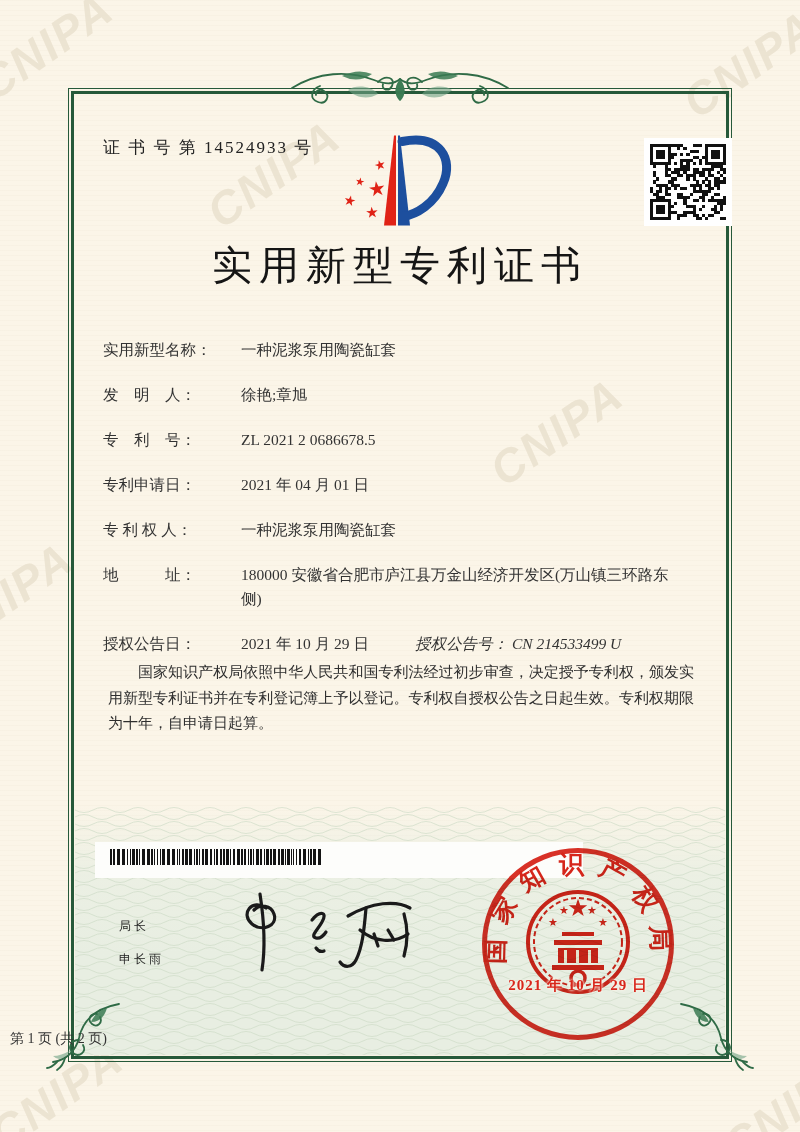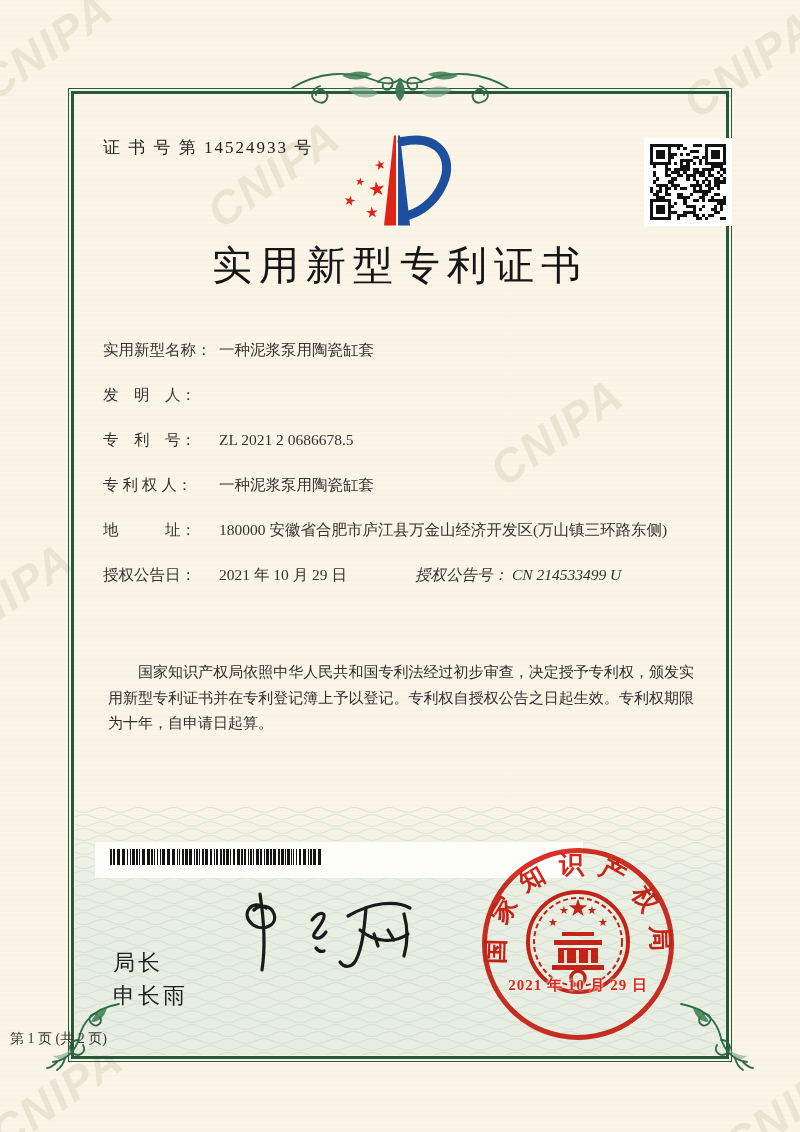--- a/index.html
+++ b/index.html
@@ -24,35 +24,35 @@
   .wave-region svg{position:absolute;left:0;top:0;}
   
   .cert-no{position:absolute;left:103px;top:136px;font-size:17px;letter-spacing:2px;color:#222;}
   .logo{position:absolute;left:330px;top:124px;width:135px;height:118px;}
   .qr{position:absolute;left:644px;top:138px;width:88px;height:88px;background:#fff;
       display:flex;align-items:center;justify-content:center;}
   .title{position:absolute;left:0;top:238px;width:100%;text-align:center;
          font-size:40px;font-weight:400;letter-spacing:7px;color:#151515;}
   
   .fields{position:absolute;left:103px;top:338px;width:580px;font-size:15.5px;color:#333;}
-  .frow{display:flex;line-height:24px;margin-bottom:21px;}
+  .frow{display:flex;line-height:24px;margin-bottom:21px;gap:22px;}
   .flabel{flex:0 0 116px;white-space:nowrap;}
   .fvalue{flex:1;}
   .frow.grant{position:relative;}
   .grant2{position:absolute;left:312px;top:0;white-space:nowrap;font-style:italic;}
   
   .paras{position:absolute;left:100px;top:652px;width:602px;font-size:15px;
          line-height:25.5px;text-align:justify;color:#2e2e2e;}
   .paras p{margin:8px;text-indent:2em;}
   
   .white-strip{position:absolute;left:95px;top:842px;width:488px;height:36px;background:#fdfdfb;}
   .barcode{position:absolute;left:110px;top:849px;width:214px;height:16px;font-size:0;}
   .barcode i{display:inline-block;height:16px;background:#141414;}
-  .signer{position:absolute;left:113px;top:910px;font-family:"Liberation Sans","DejaVu Sans",sans-serif;
-          font-size:22px;letter-spacing:3px;color:#1f1f1f;line-height:33px;margin-top:36px;}
+  .signer{position:absolute;left:119px;top:910px;font-family:"Liberation Sans","DejaVu Sans",sans-serif;
+          font-size:12px;letter-spacing:3px;color:#1f1f1f;line-height:33px;}
   .sig{position:absolute;left:228px;top:886px;width:205px;height:98px;}
   .seal{position:absolute;left:482px;top:848px;width:192px;height:192px;mix-blend-mode:multiply;}
   .seal-ring{position:absolute;inset:0;border:5px solid #d8261b;border-radius:50%;opacity:.95;}
   .seal svg{position:absolute;inset:0;}
   .seal-date{position:absolute;left:482px;top:976px;width:192px;text-align:center;
      font-size:15px;font-weight:700;color:#d8261b;letter-spacing:1px;
      text-shadow:0 0 3px #fdf8ee,0 0 3px #fdf8ee;}
   .page-num{position:absolute;left:4px;top:1030px;width:100%;text-align:left;font-size:14px;color:#333;padding-left:6px;}
   .cont-note{position:absolute;left:0;top:1078px;width:100%;text-align:center;
              font-size:14px;letter-spacing:4px;color:#2e2e2e;}
@@ -436,24 +436,29 @@
 
   <div class="title">实用新型专利证书</div>
 
   <div class="fields">
     <div class="frow">
       <span class="flabel">实用新型名称：</span>
       <span class="fvalue">一种泥浆泵用陶瓷缸套</span>
     </div>
     <div class="frow">
       <span class="flabel">发　明　人：</span>
+      <span class="fvalue">徐艳;章旭</span>
     </div>
     <div class="frow">
       <span class="flabel">专　利　号：</span>
       <span class="fvalue">ZL 2021 2 0686678.5</span>
+    </div>
+    <div class="frow">
+      <span class="flabel">专利申请日：</span>
+      <span class="fvalue">2021 年 04 月 01 日</span>
     </div>
     <div class="frow">
       <span class="flabel">专 利 权 人：</span>
       <span class="fvalue">一种泥浆泵用陶瓷缸套</span>
     </div>
     <div class="frow">
       <span class="flabel">地　　　址：</span>
       <span class="fvalue">180000 安徽省合肥市庐江县万金山经济开发区(万山镇三环路东侧)</span>
     </div>
     <div class="frow grant">

